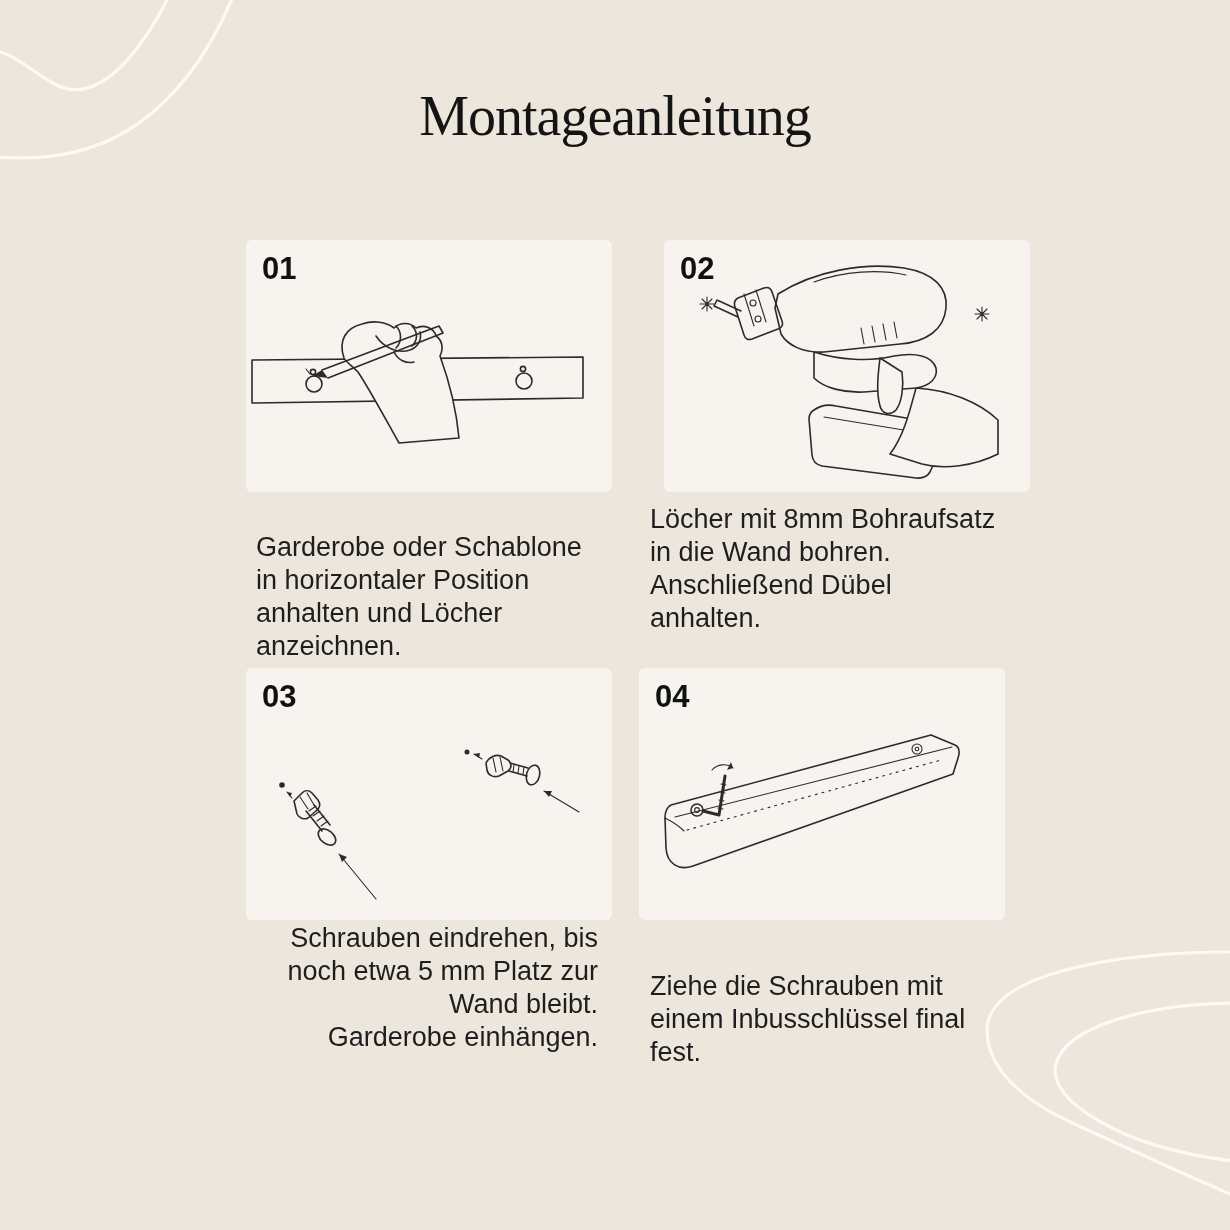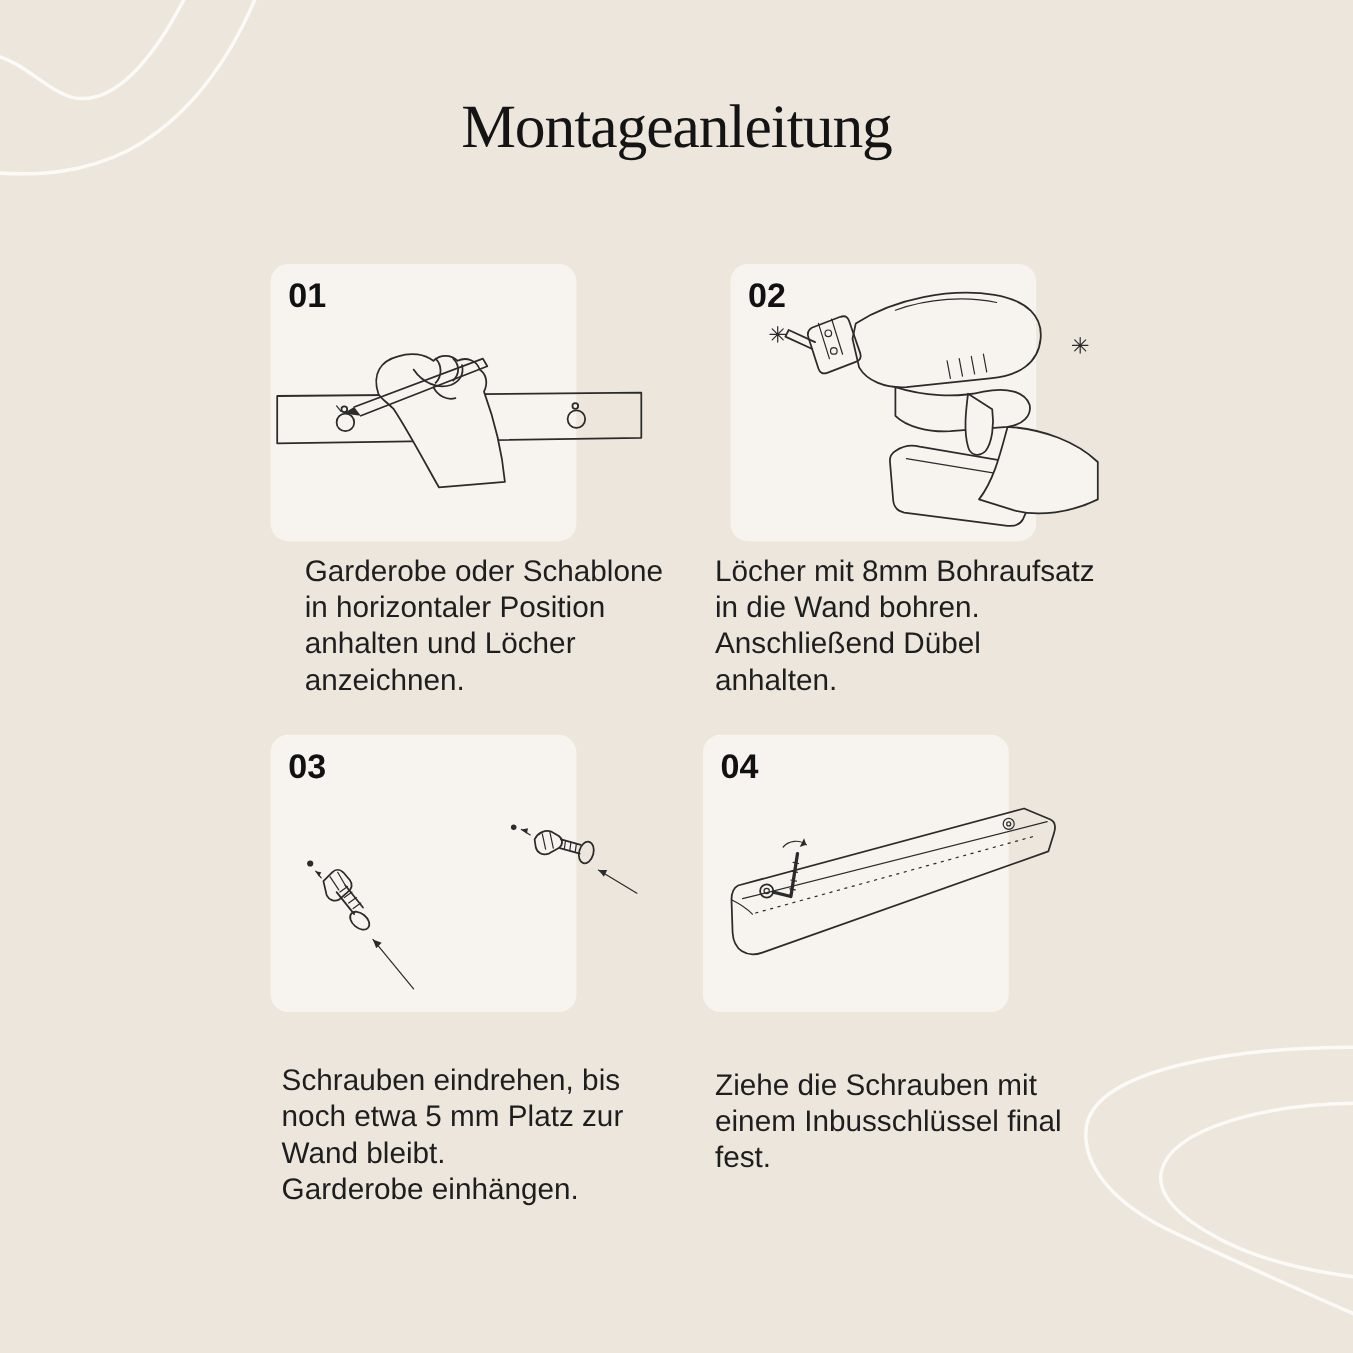--- a/index.html
+++ b/index.html
@@ -12,22 +12,22 @@
   .decor{position:absolute;pointer-events:none;}
   #decor-top-left{left:0;top:0;}
   #decor-bottom-right{right:0;bottom:0;}
   h1.title{
     position:absolute;top:72px;left:0;width:1230px;margin:0;
     font-family:"Liberation Serif", serif;font-weight:400;
     font-size:56px;line-height:88px;text-align:center;color:#141414;
     letter-spacing:-1px;
   }
   .card{
-    position:absolute;width:278px;height:252px;
-    background:#f7f4ef;border-radius:16px;
+    position:absolute;width:366px;height:252px;
+    background:#f7f4ef;border-radius:6px;
   }
   #card-1{left:246px;top:240px;}
   #card-2{left:639px;top:240px;margin-left:25px;}
   #card-3{left:246px;top:668px;text-align:right;}
   #card-4{left:639px;top:668px;text-align:right;}
   .step-number{
     position:absolute;left:16px;top:10px;
     font-size:31px;font-weight:700;color:#111;line-height:1.2;
   }
   .illus{position:absolute;left:0;top:0;width:350px;height:252px;}
@@ -36,23 +36,23 @@
   }
   .illus .fillbg{fill:#f7f4ef;}
   .illus .solid{fill:#2b2b2b;stroke:none;}
   .illus .thin{stroke-width:1.1;}
   .illus .thick{stroke-width:3;}
   .caption{
     position:absolute;margin:0;
     font-size:27px;line-height:33px;color:#1e1e1e;
     white-space:pre-line;
   }
-  #caption-1{left:256px;top:503px;width:342px;margin-left:21px;}
+  #caption-1{left:256px;top:531px;width:342px;}
   #caption-2{left:650px;top:503px;width:352px;}
-  #caption-3{left:256px;top:966px;width:342px;}
+  #caption-3{left:256px;top:922px;width:342px;text-align:right;}
   #caption-4{left:650px;top:930px;width:352px;margin-top:40px;}
 </style>
 </head>
 <body>
 
 <svg id="decor-top-left" class="decor" width="280" height="200" viewBox="0 0 280 200">
   <path d="M -6,50 C 22,56 44,84 68,89 C 102,95 138,58 170,-6" fill="none" stroke="#fbfaf6" stroke-width="3.2"></path>
   <path d="M 234,-6 C 208,58 168,110 116,137 C 76,157 36,160 -6,157" fill="none" stroke="#fbfaf6" stroke-width="3.2"></path>
 </svg>
 

